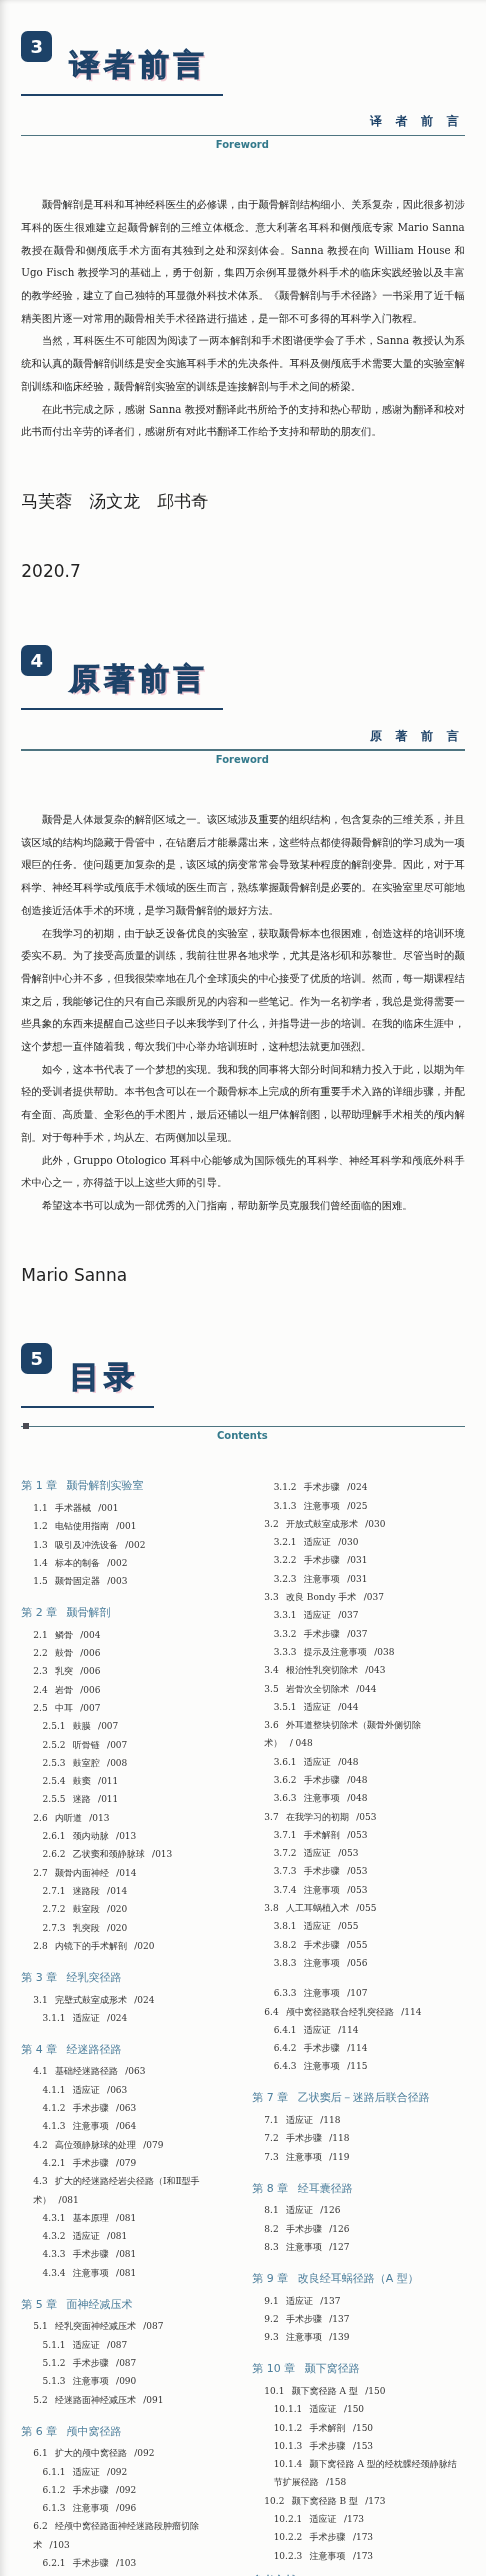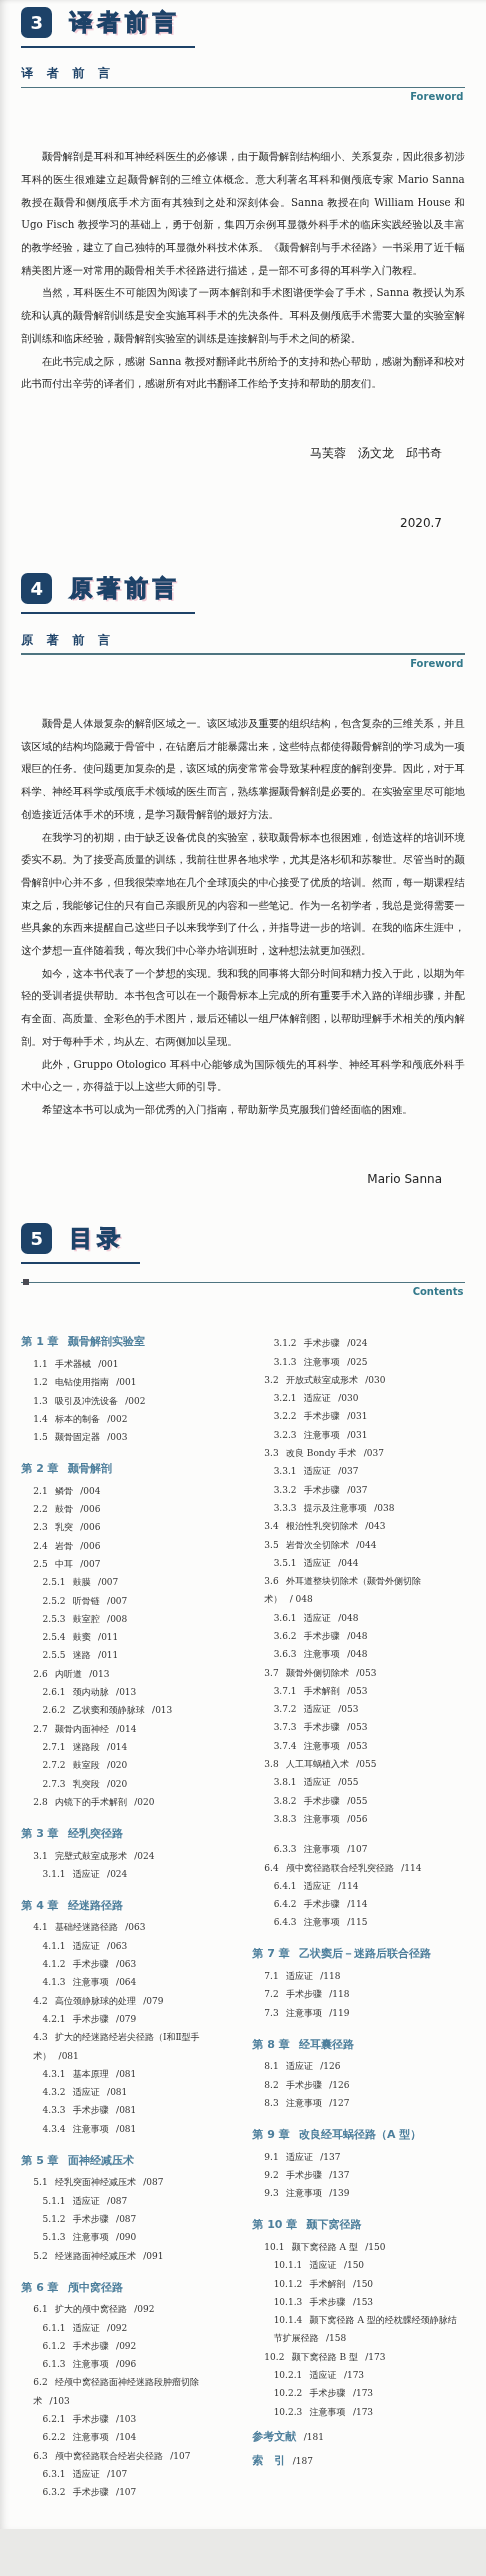--- a/index.html
+++ b/index.html
@@ -17,56 +17,57 @@
   
   .badge-row{display:inline-flex;align-items:center;border-bottom:2.7px solid #1d4268;padding:0 14.7px 8px 0;}
   .badge{
     width:31px;height:31px;border-radius:6.7px;background:#1d4268;color:#fff;
     display:flex;align-items:center;justify-content:center;
     font-family:"DejaVu Sans","Liberation Sans",sans-serif;font-size:18px;font-weight:bold;
   }
   .sec-title{
     margin-left:17.3px;
     font-family:"DejaVu Sans","Liberation Sans",sans-serif;
-    font-size:23px;font-weight:bold;letter-spacing:4.7px;
+    font-size:30px;font-weight:bold;letter-spacing:4.7px;
     color:#f7fafd;-webkit-text-stroke:1.1px #1d4268;
     text-shadow:2px 2px 0 #f2ccd6;
+    margin-top:38px;
   }
   @supports not (-webkit-text-stroke:1px #000){.sec-title{color:#1d4268;text-shadow:none;}}
 
   
   .subhead{margin-top:17.3px;}
   .subhead-cn{
-    font-family:"DejaVu Sans","Liberation Sans",sans-serif;
+    text-align:right;font-family:"DejaVu Sans","Liberation Sans",sans-serif;
     font-size:12px;font-weight:bold;letter-spacing:4.7px;color:#1d4268;padding-right:1.3px;
   }
   .subhead-line{height:1.3px;background:#4d7480;margin:4.7px 0 3.3px 0;position:relative;}
   .subhead-line .sq{position:absolute;left:1.3px;top:-2.7px;width:6px;height:6px;background:#4a4a52;}
   .subhead-en{
-    text-align:right;font-family:"DejaVu Sans","Liberation Sans",sans-serif;
+    text-align:center;font-family:"DejaVu Sans","Liberation Sans",sans-serif;
     font-size:10px;font-weight:bold;color:#33798b;padding-right:1.3px;
   }
 
   
   .body-text{margin-top:43px;}
   .para{
     margin:0;font-size:10.3px;line-height:22.7px;text-align:justify;text-indent:2em;
     font-family:"DejaVu Serif","Liberation Serif",serif;color:#262626;
   }
   .signature{margin-top:35px;margin-bottom:6.7px;}
   .sig-line{
-    text-align:right;padding-right:22.7px;line-height:22.7px;
-    font-family:"DejaVu Sans","Liberation Sans",sans-serif;font-size:12px;color:#222;margin-top:47px;
+    text-align:left;padding-right:22.7px;line-height:22.7px;
+    font-family:"DejaVu Sans","Liberation Sans",sans-serif;font-size:17px;color:#222;margin-top:47px;
   }
 
   
   .toc{display:flex;gap:18.7px;margin-top:37px;}
   .toc-col{flex:1;min-width:0;}
   .toc-ch{
-    font-family:"DejaVu Sans","Liberation Sans",sans-serif;font-weight:bold;
+    font-family:"DejaVu Sans","Liberation Sans",sans-serif;font-weight:normal;
     font-size:11px;color:#4d7f9c;margin:14.7px 0 4.7px 0;line-height:16px;
   }
   .toc-col > .toc-ch:first-child{margin-top:0;}
   .toc-ch-num{margin-right:9.3px;}
   .toc-i{
     font-size:9px;line-height:18.3px;color:#333;
     font-family:"DejaVu Serif","Liberation Serif",serif;
   }
   .toc-i.lvl1{padding-left:12px;}
   .toc-i.lvl2{padding-left:21.3px;}
@@ -212,21 +213,21 @@
           <div class="toc-i lvl2"><span class="toc-num">3.3.1</span><span class="toc-title">适应证</span><span class="toc-page">/037</span></div>
           <div class="toc-i lvl2"><span class="toc-num">3.3.2</span><span class="toc-title">手术步骤</span><span class="toc-page">/037</span></div>
           <div class="toc-i lvl2"><span class="toc-num">3.3.3</span><span class="toc-title">提示及注意事项</span><span class="toc-page">/038</span></div>
           <div class="toc-i lvl1"><span class="toc-num">3.4</span><span class="toc-title">根治性乳突切除术</span><span class="toc-page">/043</span></div>
           <div class="toc-i lvl1"><span class="toc-num">3.5</span><span class="toc-title">岩骨次全切除术</span><span class="toc-page">/044</span></div>
           <div class="toc-i lvl2"><span class="toc-num">3.5.1</span><span class="toc-title">适应证</span><span class="toc-page">/044</span></div>
           <div class="toc-i lvl1"><span class="toc-num">3.6</span><span class="toc-title">外耳道整块切除术（颞骨外侧切除术）</span><span class="toc-page">/ 048</span></div>
           <div class="toc-i lvl2"><span class="toc-num">3.6.1</span><span class="toc-title">适应证</span><span class="toc-page">/048</span></div>
           <div class="toc-i lvl2"><span class="toc-num">3.6.2</span><span class="toc-title">手术步骤</span><span class="toc-page">/048</span></div>
           <div class="toc-i lvl2"><span class="toc-num">3.6.3</span><span class="toc-title">注意事项</span><span class="toc-page">/048</span></div>
-          <div class="toc-i lvl1"><span class="toc-num">3.7</span><span class="toc-title">颞骨外侧切除术</span><span class="toc-page">/053</span></div>
+          <div class="toc-i lvl1"><span class="toc-num">3.7</span><span class="toc-title">在我学习的初期</span><span class="toc-page">/053</span></div>
           <div class="toc-i lvl2"><span class="toc-num">3.7.1</span><span class="toc-title">手术解剖</span><span class="toc-page">/053</span></div>
           <div class="toc-i lvl2"><span class="toc-num">3.7.2</span><span class="toc-title">适应证</span><span class="toc-page">/053</span></div>
           <div class="toc-i lvl2"><span class="toc-num">3.7.3</span><span class="toc-title">手术步骤</span><span class="toc-page">/053</span></div>
           <div class="toc-i lvl2"><span class="toc-num">3.7.4</span><span class="toc-title">注意事项</span><span class="toc-page">/053</span></div>
           <div class="toc-i lvl1"><span class="toc-num">3.8</span><span class="toc-title">人工耳蜗植入术</span><span class="toc-page">/055</span></div>
           <div class="toc-i lvl2"><span class="toc-num">3.8.1</span><span class="toc-title">适应证</span><span class="toc-page">/055</span></div>
           <div class="toc-i lvl2"><span class="toc-num">3.8.2</span><span class="toc-title">手术步骤</span><span class="toc-page">/055</span></div>
           <div class="toc-i lvl2"><span class="toc-num">3.8.3</span><span class="toc-title">注意事项</span><span class="toc-page">/056</span></div>
           <div class="toc-gap"></div>
           <div class="toc-i lvl2"><span class="toc-num">6.3.3</span><span class="toc-title">注意事项</span><span class="toc-page">/107</span></div>

